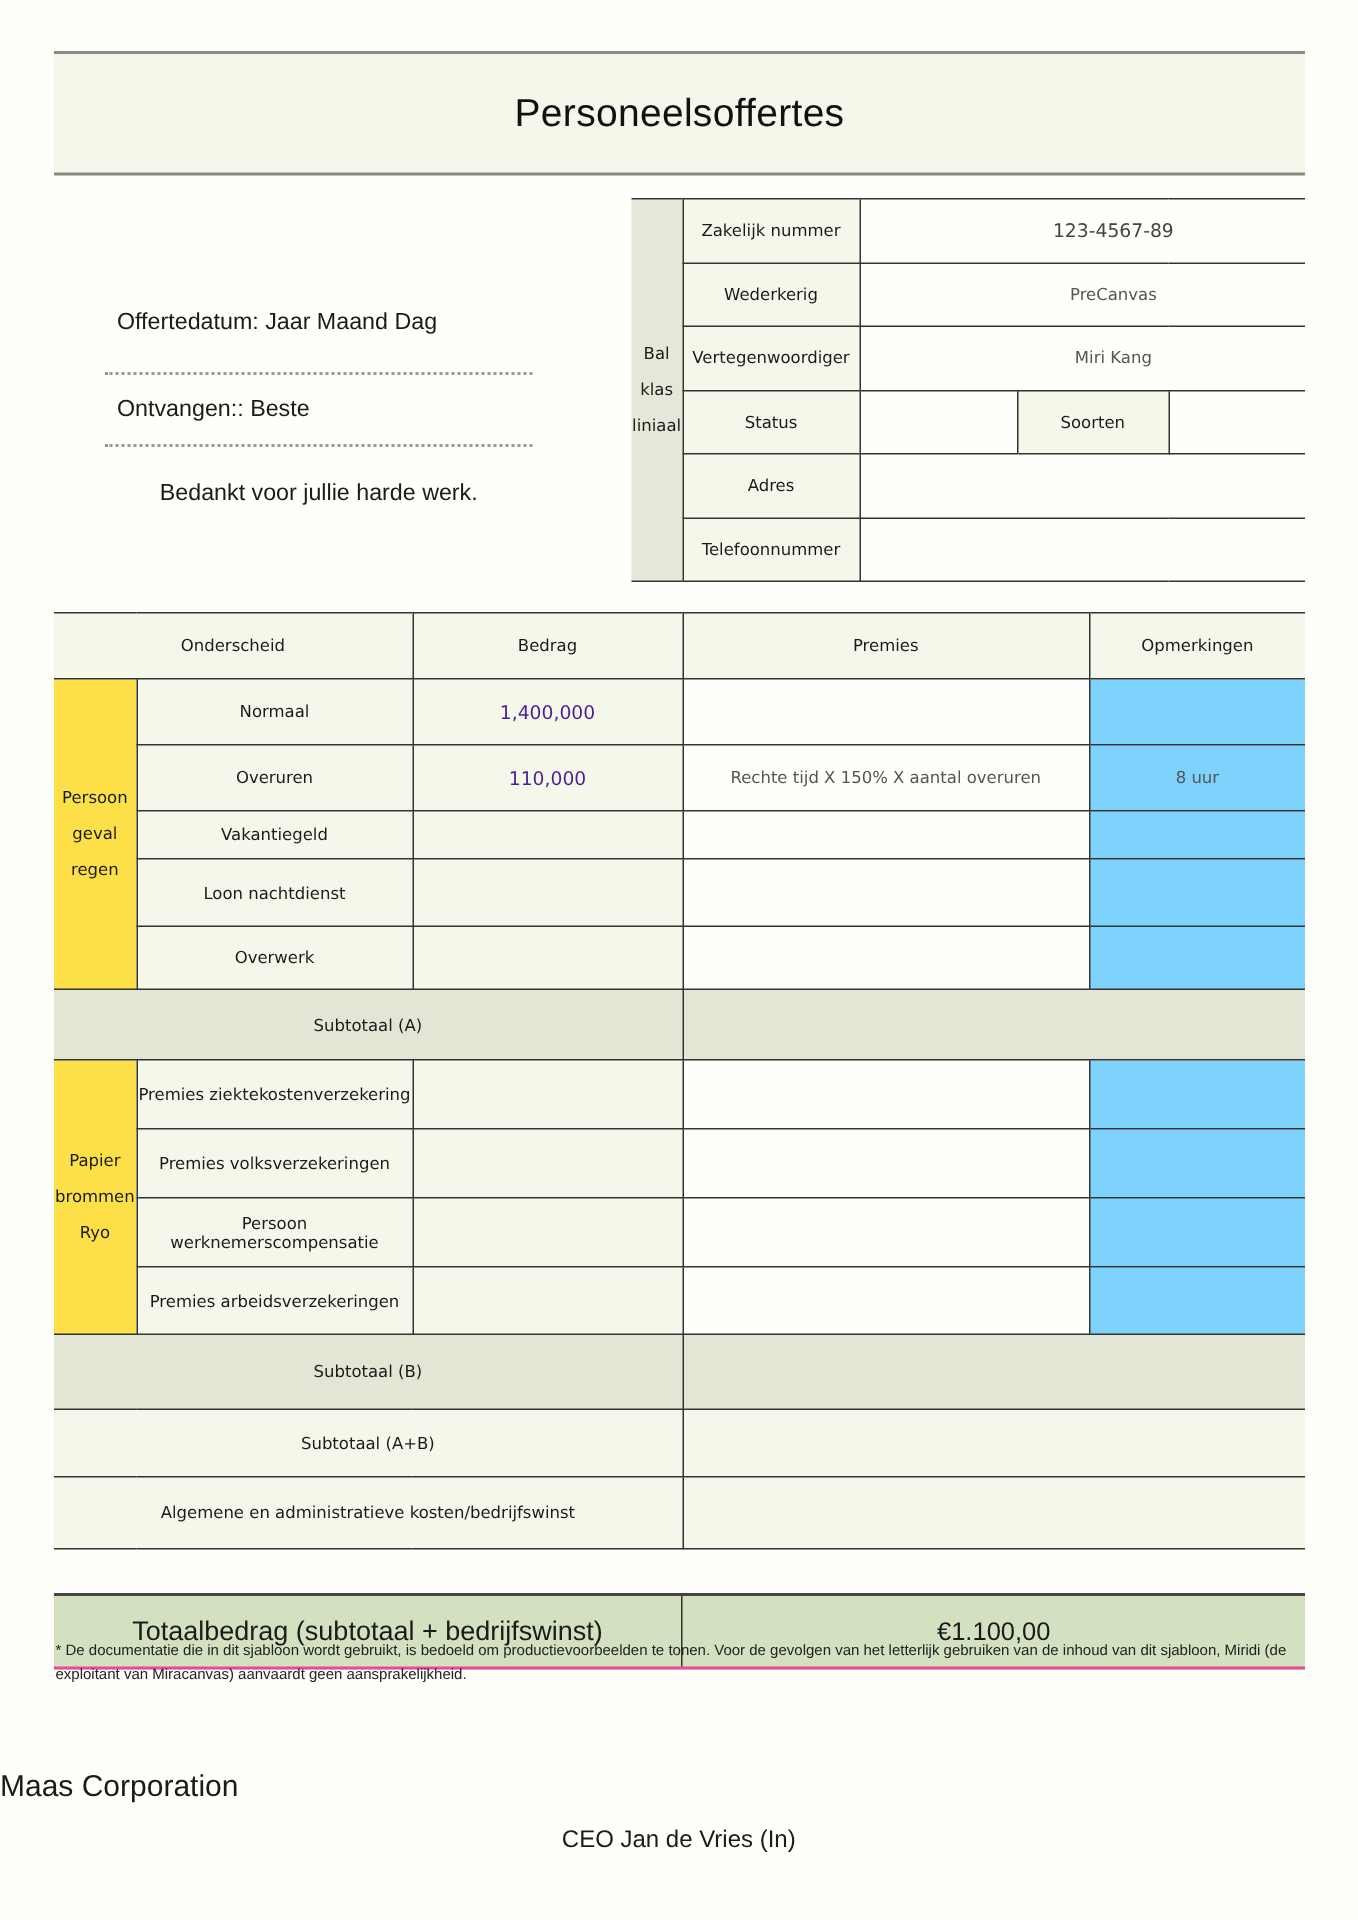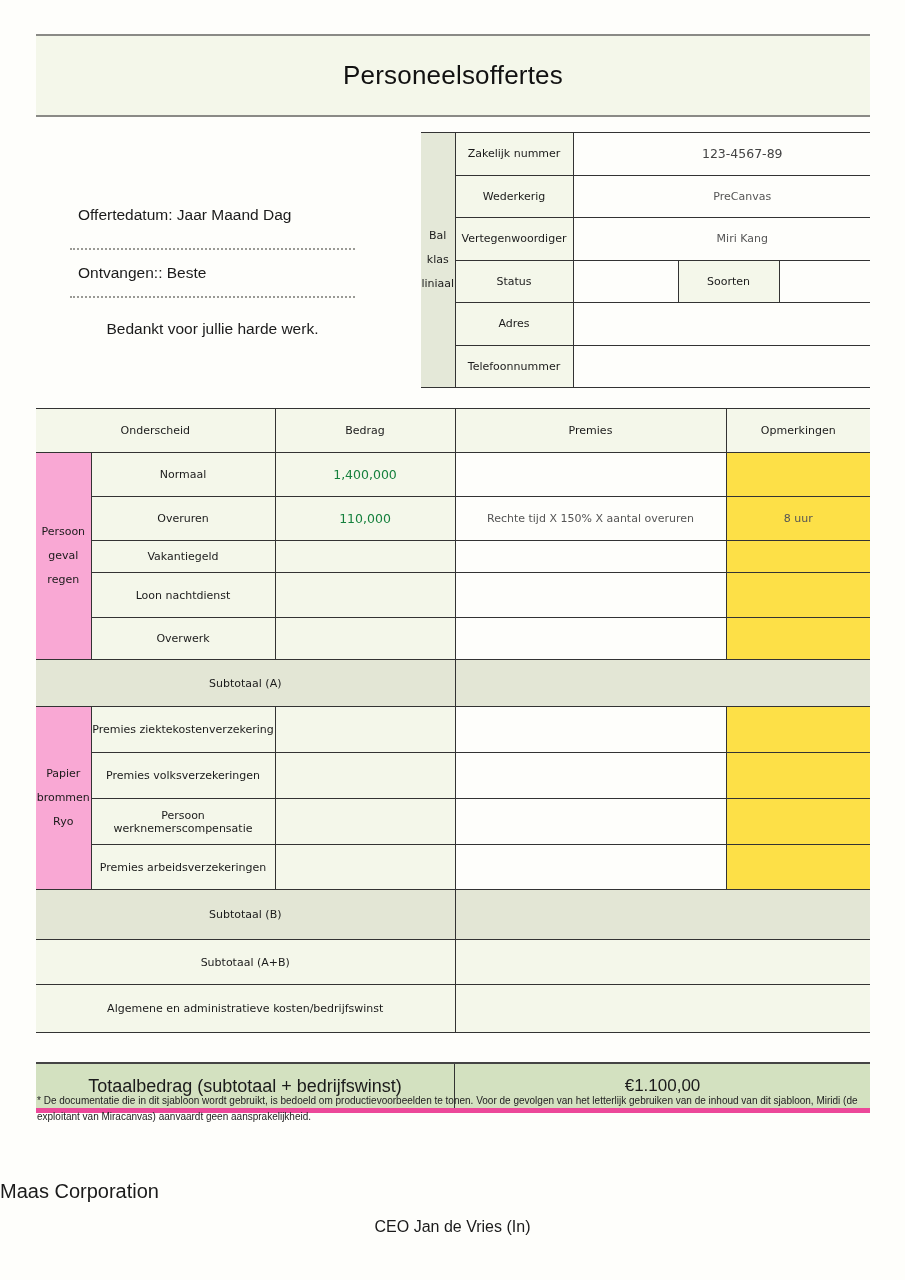--- a/index.html
+++ b/index.html
@@ -22,32 +22,32 @@
   .client td.side { background: #e4e8d8; border-right: 1px solid #333; font-size: 11px; line-height: 24px; border-bottom: none; }
   .client td.lab { background: #f4f7ea; border-right: 1px solid #333; }
   .client td.val { color: #555; font-size: 11px; padding-left: 41px; }
   .client td.val.num { font-size: 12.5px; color: #444; }
   .client td.mid-lab { background: #f4f7ea; border-left: 1px solid #333; border-right: 1px solid #333; }
 
   .main { position: absolute; left: 36px; top: 408px; width: 834px; border-top: 1.5px solid #333; }
   .main td { border-bottom: 1px solid #333; font-size: 11px; }
   .main .hdr td { background: #f4f7ea; height: 44px; border-right: 1px solid #333; }
   .main .hdr td:last-child { border-right: none; }
-  .main .grp { background: #f9a8d4; border-right: 1px solid #333; line-height: 24px; font-size: 11px; }
+  .main .grp { background: #fde047; border-right: 1px solid #333; line-height: 24px; font-size: 11px; }
   .main .item { background: #f4f7ea; border-right: 1px solid #333; }
-  .main .amt { background: #f4f7ea; border-right: 1px solid #333; color: #15803d; font-size: 12.5px; margin-top: 42px; }
+  .main .amt { background: #f4f7ea; border-right: 1px solid #333; color: #4c1d95; font-size: 12.5px; margin-top: 42px; }
   .main .exp { background: #fefefb; border-right: 1px solid #333; color: #555; }
-  .main .rem { background: #fde047; color: #555; }
+  .main .rem { background: #7dd3fc; color: #555; }
   .main .sub td { background: #e3e6d5; }
   .main .sub td:first-child { border-right: 1px solid #333; }
   .main .light td { background: #f4f7ea; }
   .main .light td:first-child { border-right: 1px solid #333; }
   .main tr.last td { border-bottom: 1.5px solid #333; }
 
-  .total { position: absolute; left: 36px; top: 1062px; width: 834px; height: 51px; border-top: 2px solid #444; border-bottom: 5px solid #ec4899; background: #d3e1c0; display: flex; }
+  .total { position: absolute; left: 36px; top: 1062px; width: 834px; height: 51px; border-top: 2px solid #444; border-bottom: 2px solid #ec4899; background: #d3e1c0; display: flex; }
   .total .t-label { width: 419px; border-right: 1px solid #333; display: flex; align-items: center; justify-content: center; font-family: "Liberation Sans", sans-serif; font-size: 18px; }
   .total .t-value { flex: 1; display: flex; align-items: center; justify-content: center; font-family: "Liberation Sans", sans-serif; font-size: 17px; }
 
   .footnote { position: absolute; left: 37px; top: 1093px; width: 834px; font-family: "Liberation Sans", sans-serif; font-size: 10px; line-height: 16px; color: #222; }
   .company { position: absolute; left: 0; top: 1180px; width: 905px; text-align: left; font-family: "Liberation Sans", sans-serif; font-size: 20px; }
   .ceo { position: absolute; left: 0; top: 1218px; width: 905px; text-align: center; font-family: "Liberation Sans", sans-serif; font-size: 16px; }
 </style>
 </head>
 <body>
 

